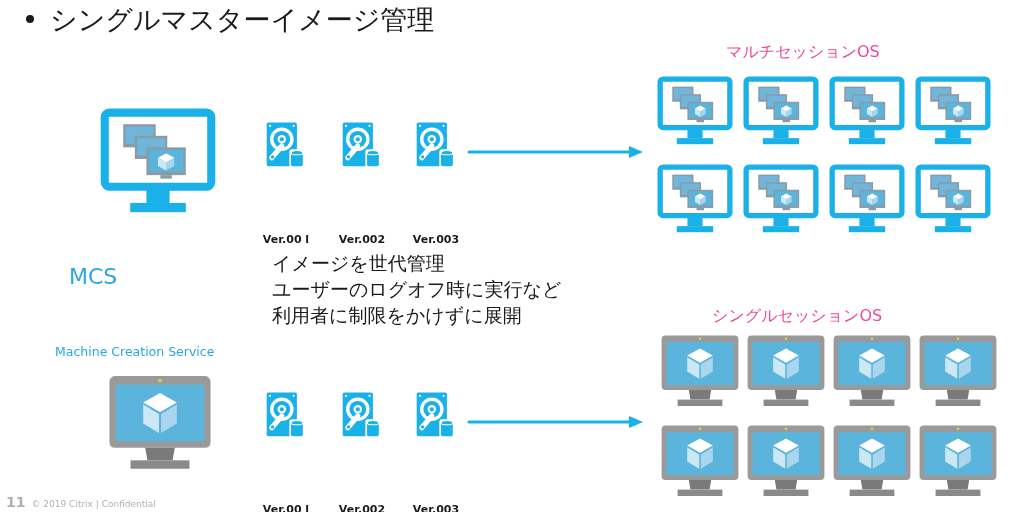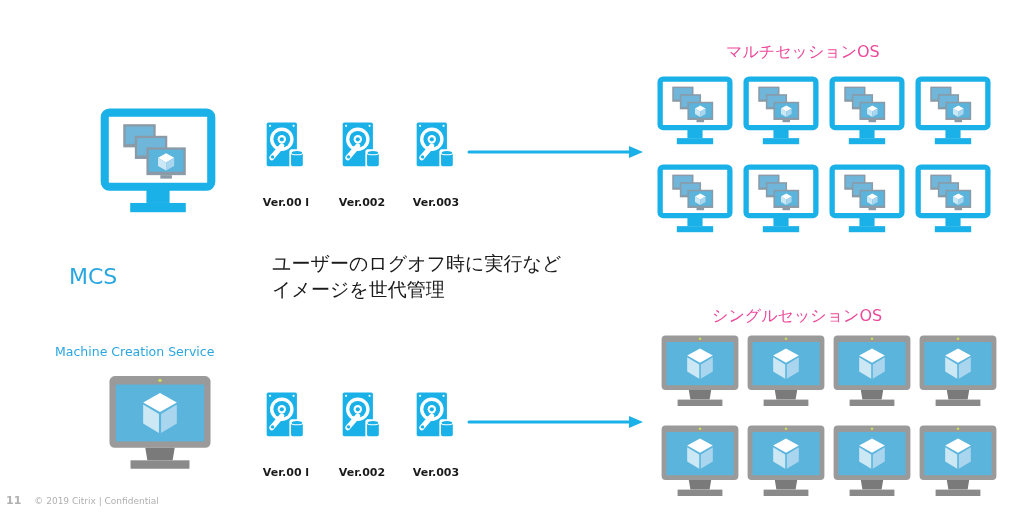--- a/index.html
+++ b/index.html
@@ -7,23 +7,23 @@
          font-family:"DejaVu Sans", sans-serif; color:#111; }
   .abs { position:absolute; }
   .bullets { left:26px; top:2px; font-size:27px; line-height:36px; color:#1a1a1a; }
   .bullets li { list-style:none; }
   .bullets .dot { display:inline-block; width:8px; height:8px; border-radius:50%; background:#1a1a1a;
                   margin-right:16px; vertical-align:middle; position:relative; top:-3px; }
   .os-label { font-size:16px; color:#ec4899; }
   .mcs-title { left:55px; top:264px; font-size:22px; color:#2aa6e0;margin-left:14px; }
   .mcs-sub { left:55px; top:296px; font-size:12.5px; color:#2aa6e0;margin-top:48px; }
   .desc { left:272px; top:250px; font-size:19px; line-height:26px; color:#1a1a1a; }
-  .ver { font-size:11px; font-weight:bold; color:#1a1a1a; width:70px; text-align:center; }
+  .ver { font-size:11px; font-weight:bold; color:#1a1a1a; width:70px; text-align:center;margin-top:37px; }
   .footer { left:6px; top:494px; font-size:9px; color:#b0b0b0; }
-  .footer .pg { font-weight:bold; font-size:11px; margin-right:13px; }
+  .footer .pg { font-weight:bold; font-size:14px; margin-right:6px; }
   svg { display:block; }
 </style>
 </head>
 <body>
 
 <svg width="0" height="0" style="position:absolute">
   <defs>
 
     <symbol id="sym-multi" viewBox="0 0 100 95">
       <rect x="4" y="4" width="92" height="64" rx="4" fill="none" stroke="#1ab0e8" stroke-width="7"></rect>
@@ -66,20 +66,21 @@
       <line x1="8" y1="44" x2="20" y2="30" stroke="#fff" stroke-width="6" stroke-linecap="round"></line>
       <circle cx="9" cy="43" r="2" fill="#1ab0e8"></circle>
       <rect x="29" y="34" width="18" height="22" rx="3" fill="#fff"></rect>
       <rect x="31" y="38" width="14" height="16" rx="2" fill="#1ab0e8"></rect>
       <ellipse cx="38" cy="38" rx="7" ry="2.5" fill="#1ab0e8" stroke="#fff" stroke-width="1.2"></ellipse>
     </symbol>
   </defs>
 </svg>
 
 <ul class="abs bullets" style="margin:0;padding:0;">
+  <li><span class="dot"></span><span>シングルマスターイメージ管理</span></li>
 </ul>
 
 <svg class="abs" style="left:100px;top:108px" width="116" height="110">
     <use href="#sym-multi"></use>
   </svg>
 
 <div class="abs" style="left:265px;top:120px">
   <svg class="abs" style="left:0;top:0" width="42" height="52">
       <use href="#sym-disk"></use>
     </svg>
@@ -125,22 +126,23 @@
     </svg>
     <svg width="78" height="72" class="abs" style="left: 258px; top: 88px;">
       <use href="#sym-multi"></use>
     </svg>
   </div>
 
 <div class="abs mcs-title">MCS</div>
 <div class="abs mcs-sub">Machine Creation Service</div>
 
 <div class="abs desc">
+  <div>イメージを世代管理</div>
   <div>ユーザーのログオフ時に実行など</div>
-  <div>イメージを世代管理</div>
+  <div>利用者に制限をかけずに展開</div>
 </div>
 
 <svg class="abs" style="left:104px;top:374px" width="112" height="100">
     <use href="#sym-single"></use>
   </svg>
 
 <div class="abs" style="left:265px;top:390px">
   <svg class="abs" style="left:0;top:0" width="42" height="52">
       <use href="#sym-disk"></use>
     </svg>

